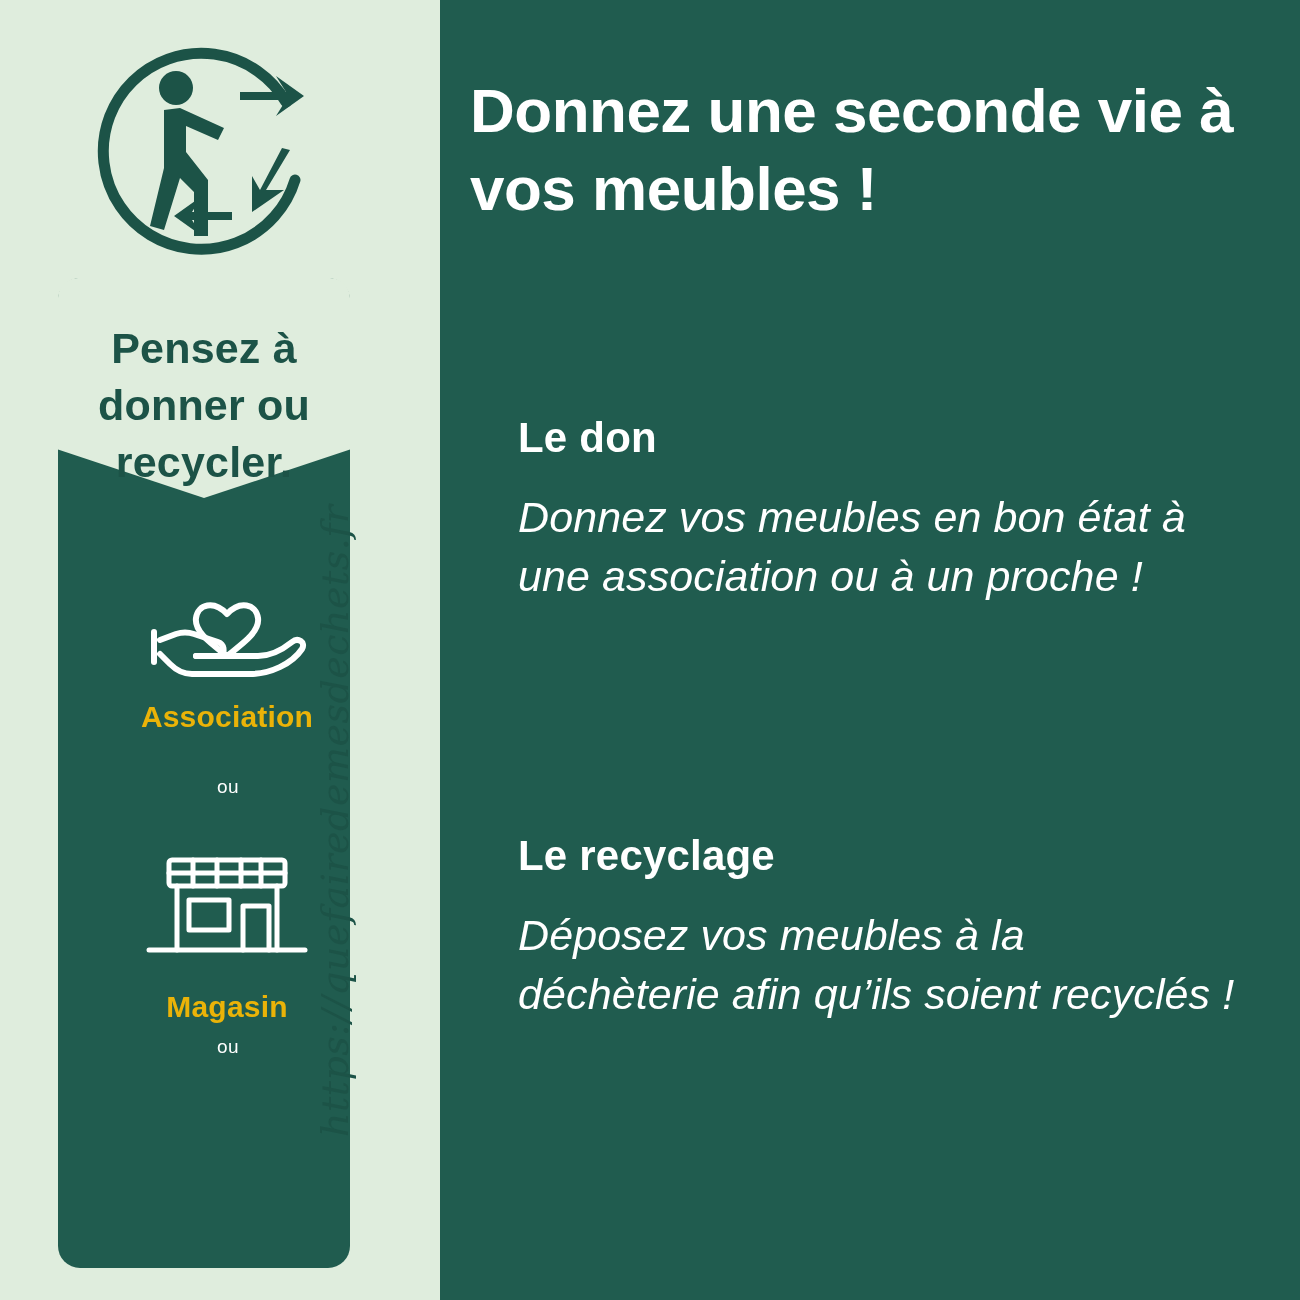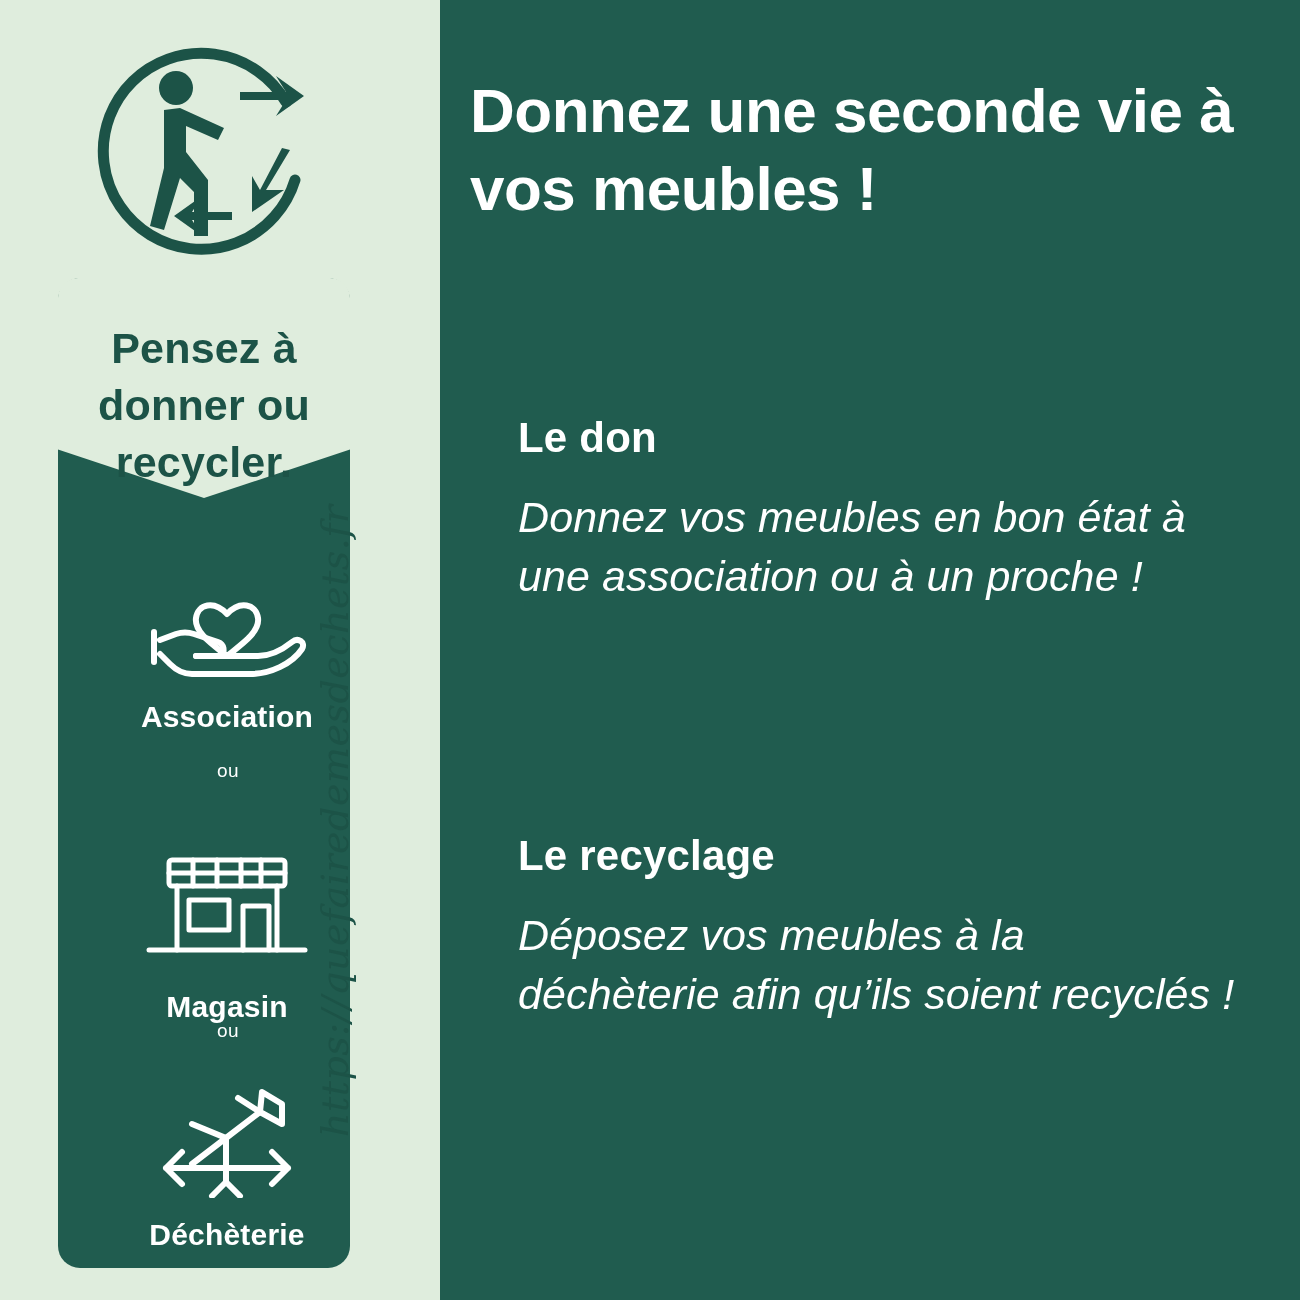--- a/index.html
+++ b/index.html
@@ -66,40 +66,41 @@
     font-weight: bold;
     line-height: 1.33;
     letter-spacing: 0.2px;
   }
   
   .step {
     position: absolute;
     left: 0;
     width: 338px;
     text-align: center;
-    color: #ffffff;
+    color: #eab308;
   }
   .step-icon {
     display: block;
     margin: 0 auto 16px auto;
   }
   .step-label {
     display: block;
     font-size: 30px;
     font-weight: bold;
     letter-spacing: 0.2px;
   }
   .ou {
     position: absolute;
     left: 0;
     width: 340px;
     text-align: center;
     color: #ffffff;
     font-size: 19px;
     letter-spacing: 0.5px;
+    margin-top: 16px;
   }
   .step-1 { top: 292px; }
   .ou-1   { top: 482px; }
   .step-2 { top: 572px; }
   .ou-2   { top: 742px; }
   .step-3 { top: 800px; }
   
   .url-vertical {
     position: absolute;
     left: 313px;
@@ -204,37 +205,20 @@
             <rect x="62" y="50" width="40" height="30"></rect>
             <path d="M116 100 L116 56 L142 56 L142 100"></path>
             <path d="M22 100 L178 100"></path>
           </g>
         </svg>
       </span>
       <span class="step-label">Magasin</span>
     </div>
     <div class="ou ou-2">ou</div>
 
-    <div class="step step-3">
-      <span class="step-icon">
-        <svg width="170" height="120" viewBox="0 0 170 120" aria-hidden="true">
-          <g fill="none" stroke="#ffffff" stroke-width="6" stroke-linecap="round" stroke-linejoin="round">
-            <path d="M120 14 L140 26 L140 46 L118 34 Z"></path>
-            <path d="M118 34 L84 60"></path>
-            <path d="M96 20 L118 34"></path>
-            <path d="M50 46 L84 60 L50 86"></path>
-            <path d="M84 60 L84 104"></path>
-            <path d="M40 74 L24 90 L40 106 M24 90 L84 90"></path>
-            <path d="M130 74 L146 90 L130 106 M146 90 L84 90"></path>
-            <path d="M84 104 L70 118 M84 104 L98 118"></path>
-          </g>
-        </svg>
-      </span>
-      <span class="step-label">Déchèterie</span>
-    </div>
   </div>
 
   <div class="url-vertical">https://quefairedemesdechets.fr</div>
 
   <div class="headline">Donnez une seconde vie à vos meubles !</div>
 
   <div class="section section-recyclage">
     <p class="section-title">Le recyclage</p>
     <p class="section-body">Déposez vos meubles à la déchèterie afin qu’ils soient recyclés !</p>
   </div>

